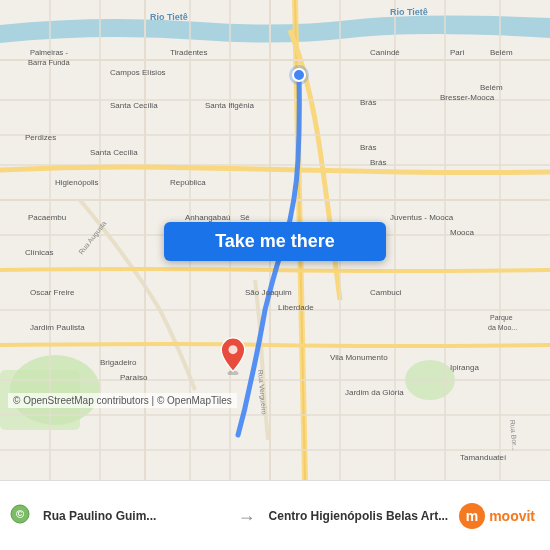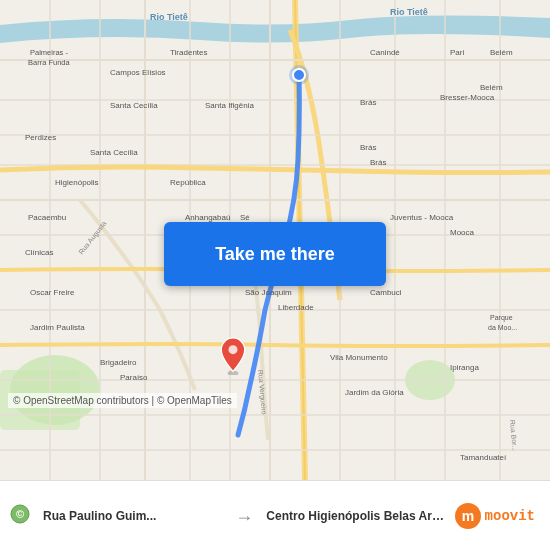--- a/index.html
+++ b/index.html
@@ -19,21 +19,21 @@
       top: 0; left: 0;
       width: 100%; height: 100%;
     }
 
     
     #take-me-there-btn {
       position: absolute;
       top: 222px;
       left: 164px;
       width: 222px;
-      height: 64px;
+      height: 39px;
       background: #1a73e8;
       border: none;
       border-radius: 6px;
       color: white;
       font-size: 18px;
       font-weight: bold;
       cursor: pointer;
       display: flex;
       align-items: center;
       justify-content: center;
@@ -126,21 +126,20 @@
 
     .moovit-icon {
       width: 28px;
       height: 28px;
     }
 
     .moovit-text {
       font-size: 14px;
       font-weight: bold;
       color: #f47920;
-      font-family: Liberation Mono, monospace;
     }
   </style>
 </head>
 <body>
 
 <div id="map-container">
 
   <svg id="map-svg" viewBox="0 0 550 480" xmlns="http://www.w3.org/2000/svg">
 
     <rect width="550" height="480" fill="#f2efe9"></rect>

